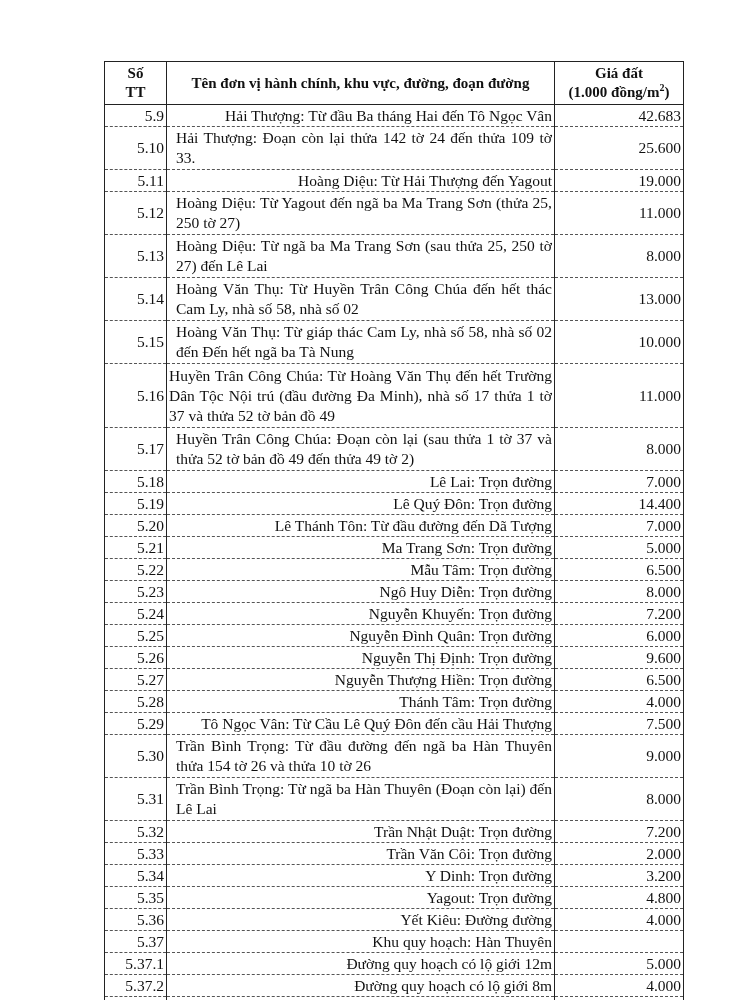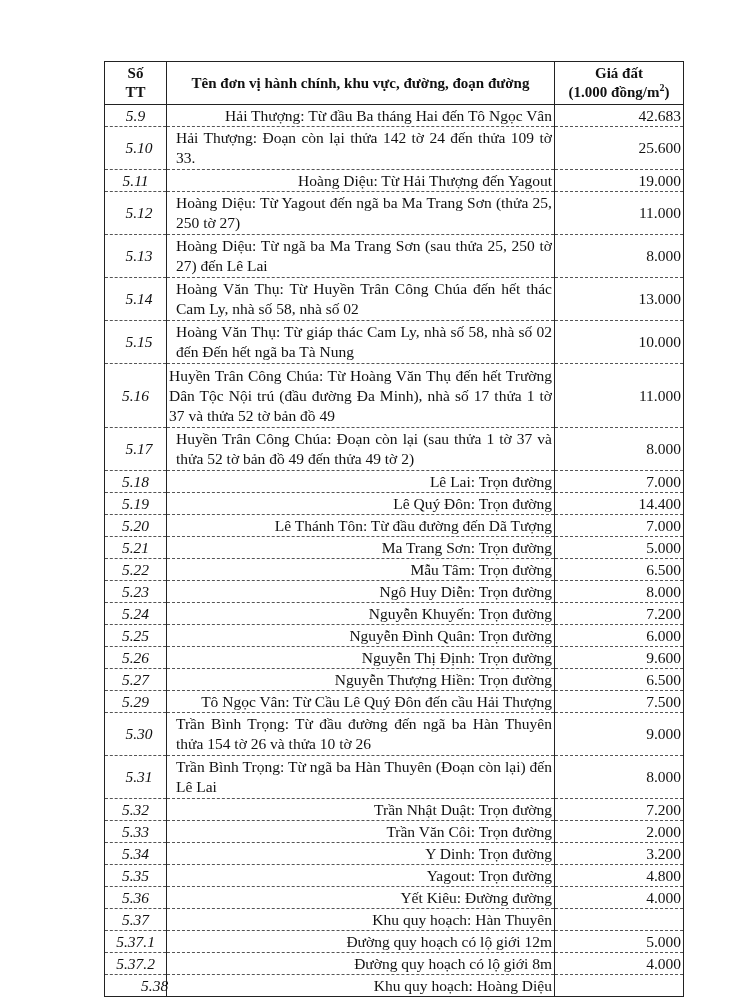--- a/index.html
+++ b/index.html
@@ -49,23 +49,22 @@
     font-size: 15px;
   }
   table.price-table tbody tr:last-child td {
     border-bottom: 1.5px solid #222;
     padding-left: 36px;
   }
   col.c-stt { width: 62px; }
   col.c-name { width: 388px; }
   col.c-price { width: 129px; }
   td.stt {
-    text-align: center;
+    text-align: right;
     padding: 0 1px;
-    font-style: italic;
   }
   td.name {
     text-align: right;
     padding-left: 3px;
     padding-right: 3px;
   }
   td.name.justify {
     text-align: justify;
   }
   td.price {
@@ -199,20 +198,25 @@
           <td class="stt">5.26</td>
           <td class="name">Nguyễn Thị Định: Trọn đường</td>
           <td class="price">9.600</td>
         </tr>
       <tr class="h1">
           <td class="stt">5.27</td>
           <td class="name">Nguyễn Thượng Hiền: Trọn đường</td>
           <td class="price">6.500</td>
         </tr>
       <tr class="h1">
+          <td class="stt">5.28</td>
+          <td class="name">Thánh Tâm: Trọn đường</td>
+          <td class="price">4.000</td>
+        </tr>
+      <tr class="h1">
           <td class="stt">5.29</td>
           <td class="name">Tô Ngọc Vân: Từ Cầu Lê Quý Đôn đến cầu Hải Thượng</td>
           <td class="price">7.500</td>
         </tr>
       <tr class="h2">
           <td class="stt">5.30</td>
           <td class="name justify">Trần Bình Trọng: Từ đầu đường đến ngã ba Hàn Thuyên thửa 154 tờ 26 và thửa 10 tờ 26</td>
           <td class="price">9.000</td>
         </tr>
       <tr class="h2">

